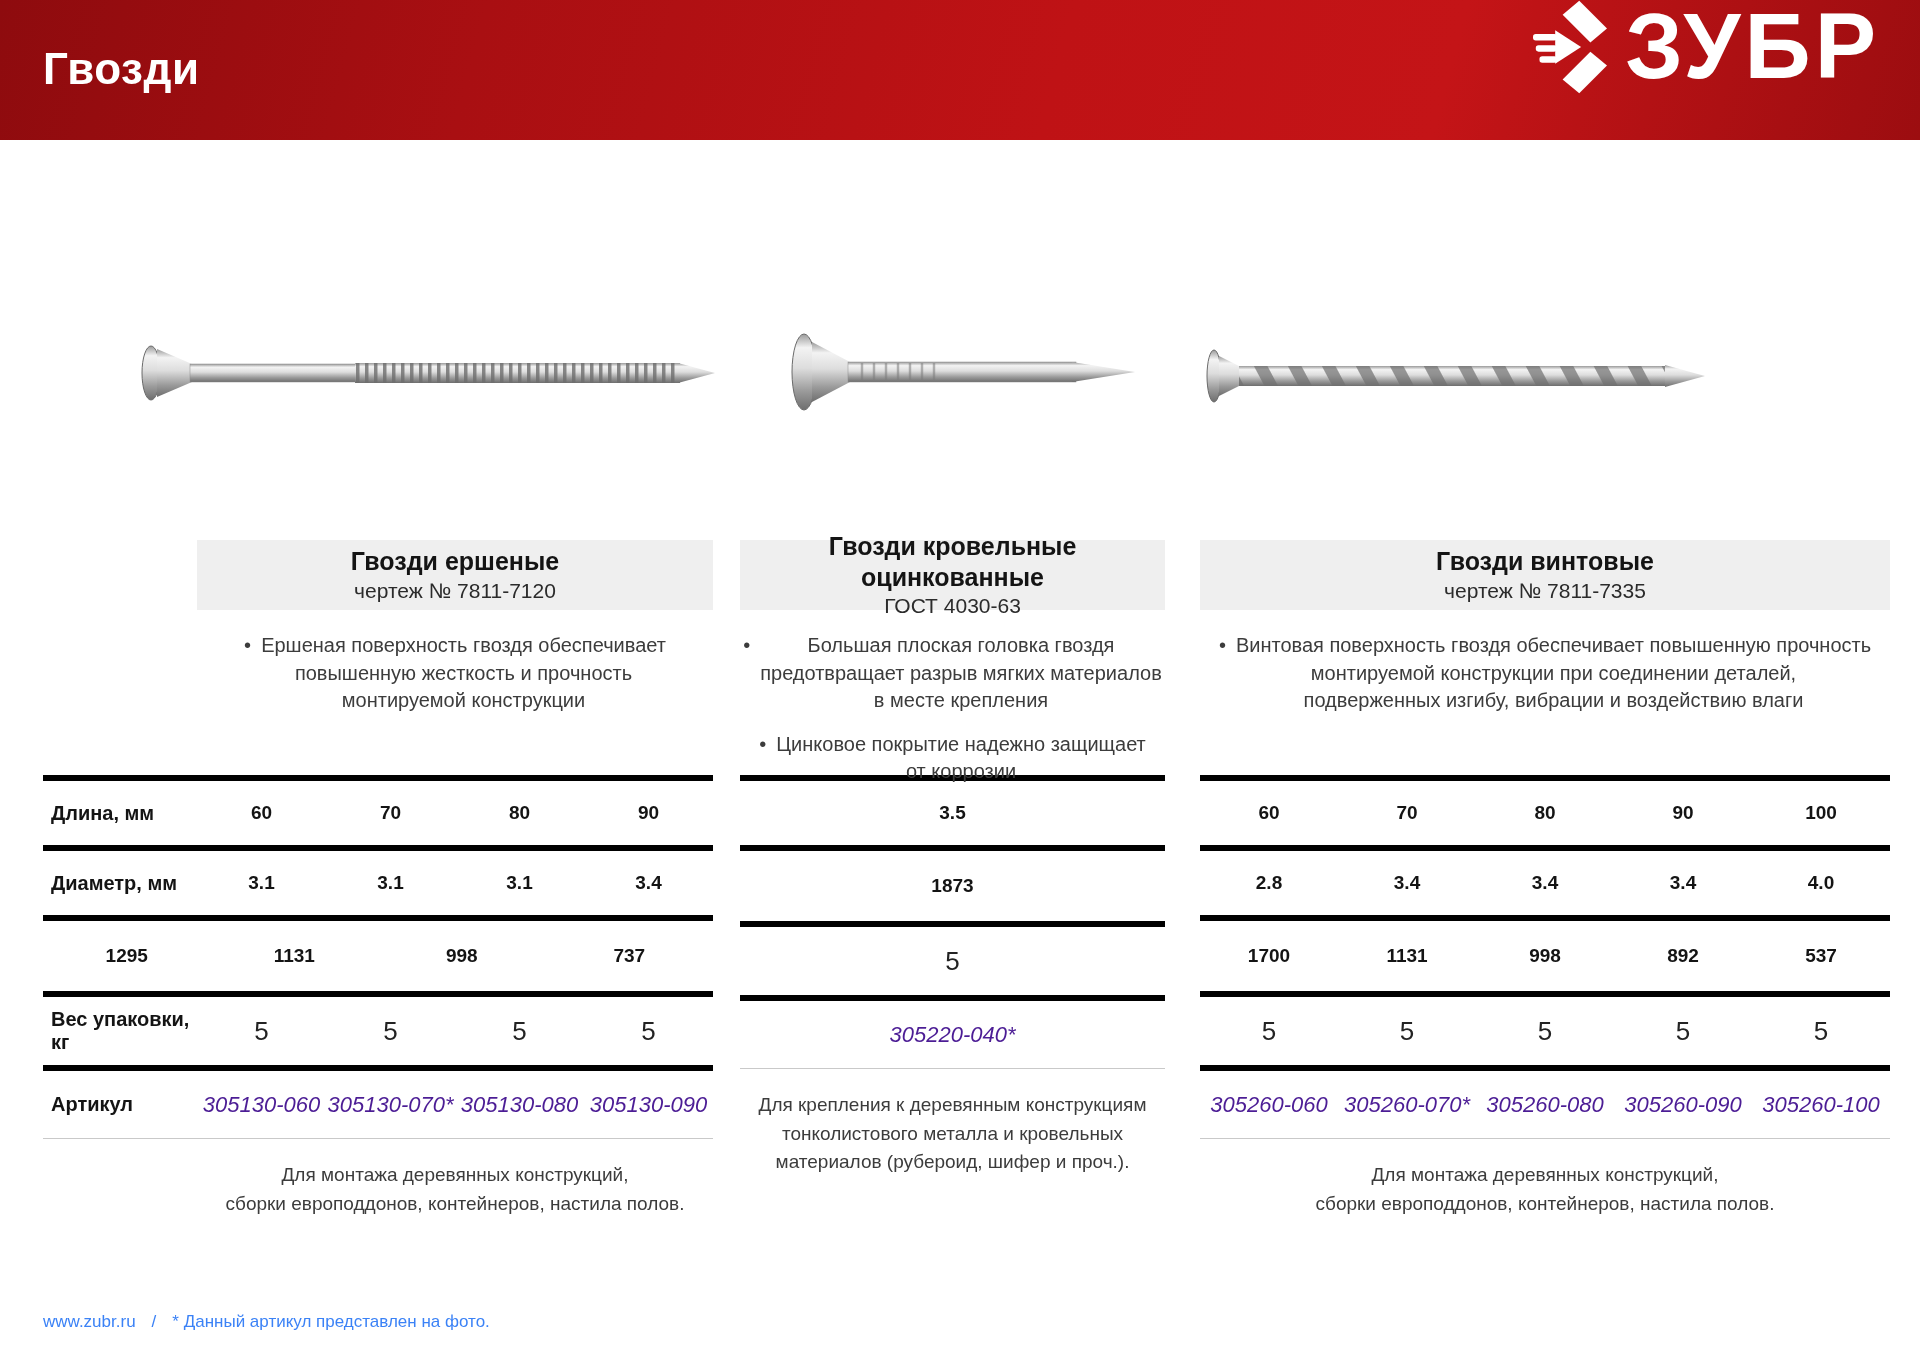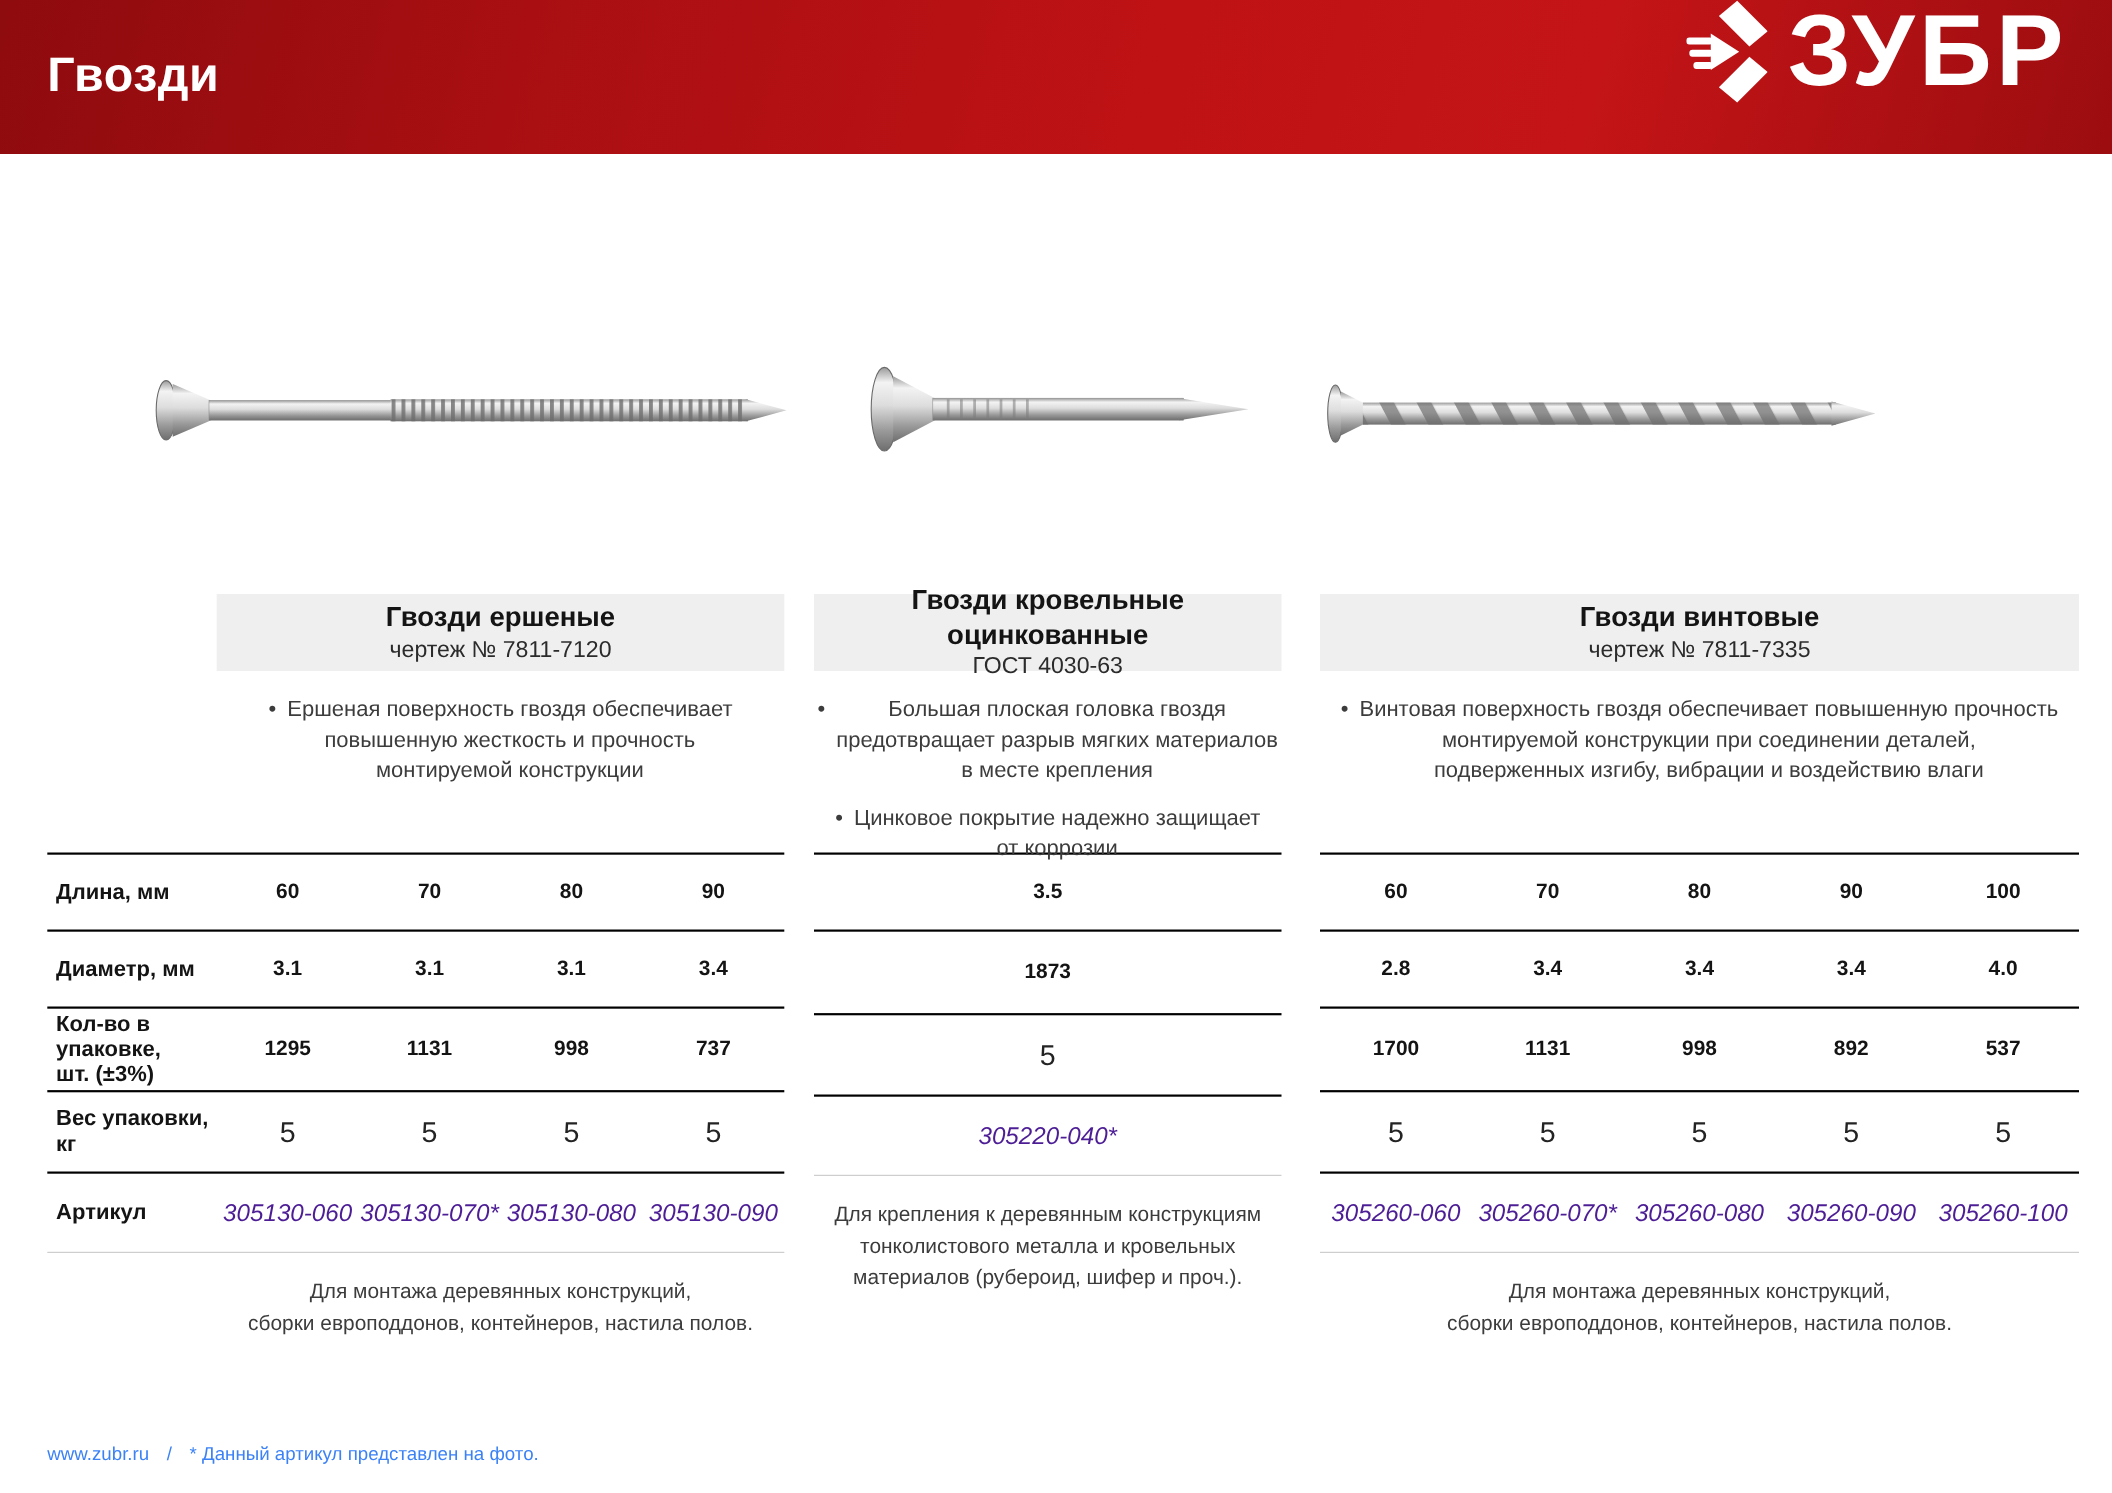--- a/index.html
+++ b/index.html
@@ -28,21 +28,21 @@
 
   .col-head{height:70px;background:#efefef;display:flex;flex-direction:column;justify-content:center;text-align:center;}
   .col-head .t{font-size:25px;font-weight:bold;color:#141414;line-height:1.25;}
   .col-head .s{font-size:21px;color:#2b2b2b;line-height:1.25;}
 
   .bullets{height:165px;box-sizing:border-box;padding-top:22px;display:flex;flex-direction:column;gap:16px;align-items:center;}
   .bullet{display:flex;gap:10px;font-size:20px;color:#3c3c3c;line-height:1.38;}
   .bullet .dot{flex:0 0 auto;}
   .bullet .txt{white-space:pre-line;text-align:center;}
 
-  .row{display:flex;align-items:center;border-top:2px solid #000000;height:70px;box-sizing:border-box;}
+  .row{display:flex;align-items:center;border-top:6px solid #000000;height:70px;box-sizing:border-box;}
   .row.r-qty{height:76px;}
   .row.r-weight{height:74px;}
   .row.r-sku{height:74px;border-bottom:1px solid #c9c9c9;justify-content:flex-end;}
   .lbl{width:154px;flex:0 0 154px;box-sizing:border-box;padding-left:8px;
        font-size:20px;font-weight:bold;color:#141414;line-height:1.15;white-space:pre-line;}
   .cell{flex:1;text-align:center;}
   .v-big{font-size:19px;font-weight:bold;color:#141414;}
   .v-mid{font-size:26px;color:#232323;}
   .v-sku{font-size:22px;color:#4c1d95;font-style:italic;}
 
@@ -161,22 +161,20 @@
         <div class="cell v-big">90</div>
       </div>
       <div class="row r-diameter">
         <div class="lbl">Диаметр, мм</div>
         <div class="cell v-big">3.1</div>
         <div class="cell v-big">3.1</div>
         <div class="cell v-big">3.1</div>
         <div class="cell v-big">3.4</div>
       </div>
       <div class="row r-qty">
-        <div class="lbl">Кол-во в упаковке,
-шт. (±3%)</div>
         <div class="cell v-big">1295</div>
         <div class="cell v-big">1131</div>
         <div class="cell v-big">998</div>
         <div class="cell v-big">737</div>
       </div>
       <div class="row r-weight">
         <div class="lbl">Вес упаковки, кг</div>
         <div class="cell v-mid">5</div>
         <div class="cell v-mid">5</div>
         <div class="cell v-mid">5</div>

